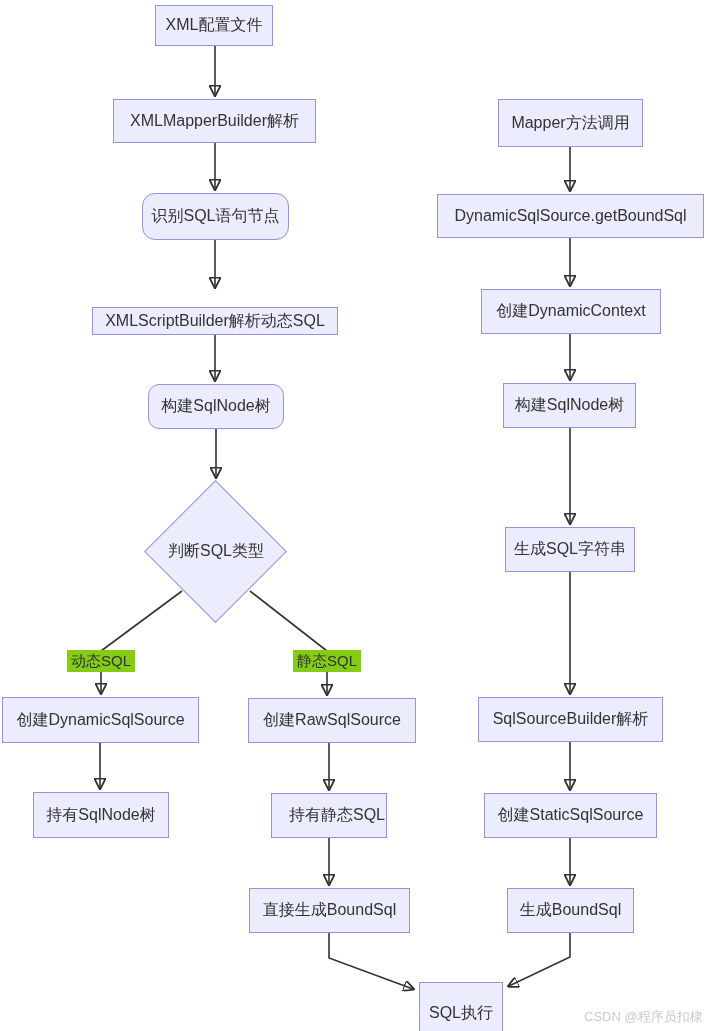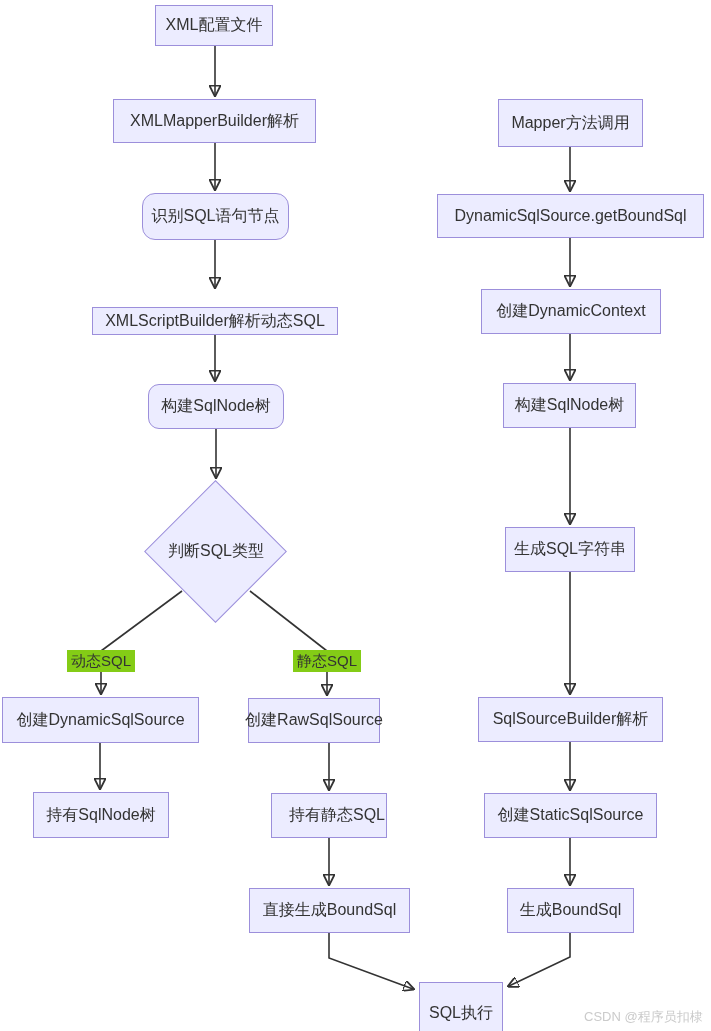--- a/index.html
+++ b/index.html
@@ -122,21 +122,21 @@
 
   <div class="diamond-shape"></div>
   <div class="diamond-label">判断SQL类型</div>
 
   <div class="edge-label" style="left:67px; top:650px; width:68px; height:22px;">动态SQL</div>
   <div class="edge-label" style="left:293px; top:650px; width:68px; height:22px;">静态SQL</div>
 
   <div class="node" style="left:2px; top:697px; width:197px; height:46px;">创建DynamicSqlSource</div>
   <div class="node" style="left:33px; top:792px; width:136px; height:46px;">持有SqlNode树</div>
 
-  <div class="node" style="left:248px; top:698px; width:132px; height:45px;">创建RawSqlSource</div>
+  <div class="node" style="left:248px; top:698px; width:168px; height:45px;">创建RawSqlSource</div>
   <div class="node" style="left:271px; top:793px; width:116px; height:45px;padding-left:16px;">持有静态SQL</div>
   <div class="node" style="left:249px; top:888px; width:161px; height:45px;">直接生成BoundSql</div>
 
   <div class="node" style="left:498px; top:99px; width:145px; height:48px;">Mapper方法调用</div>
   <div class="node" style="left:437px; top:194px; width:267px; height:44px;">DynamicSqlSource.getBoundSql</div>
   <div class="node" style="left:481px; top:289px; width:180px; height:45px;">创建DynamicContext</div>
   <div class="node" style="left:503px; top:383px; width:133px; height:45px;">构建SqlNode树</div>
   <div class="node" style="left:505px; top:527px; width:130px; height:45px;">生成SQL字符串</div>
   <div class="node" style="left:478px; top:697px; width:185px; height:45px;">SqlSourceBuilder解析</div>
   <div class="node" style="left:484px; top:793px; width:173px; height:45px;">创建StaticSqlSource</div>

